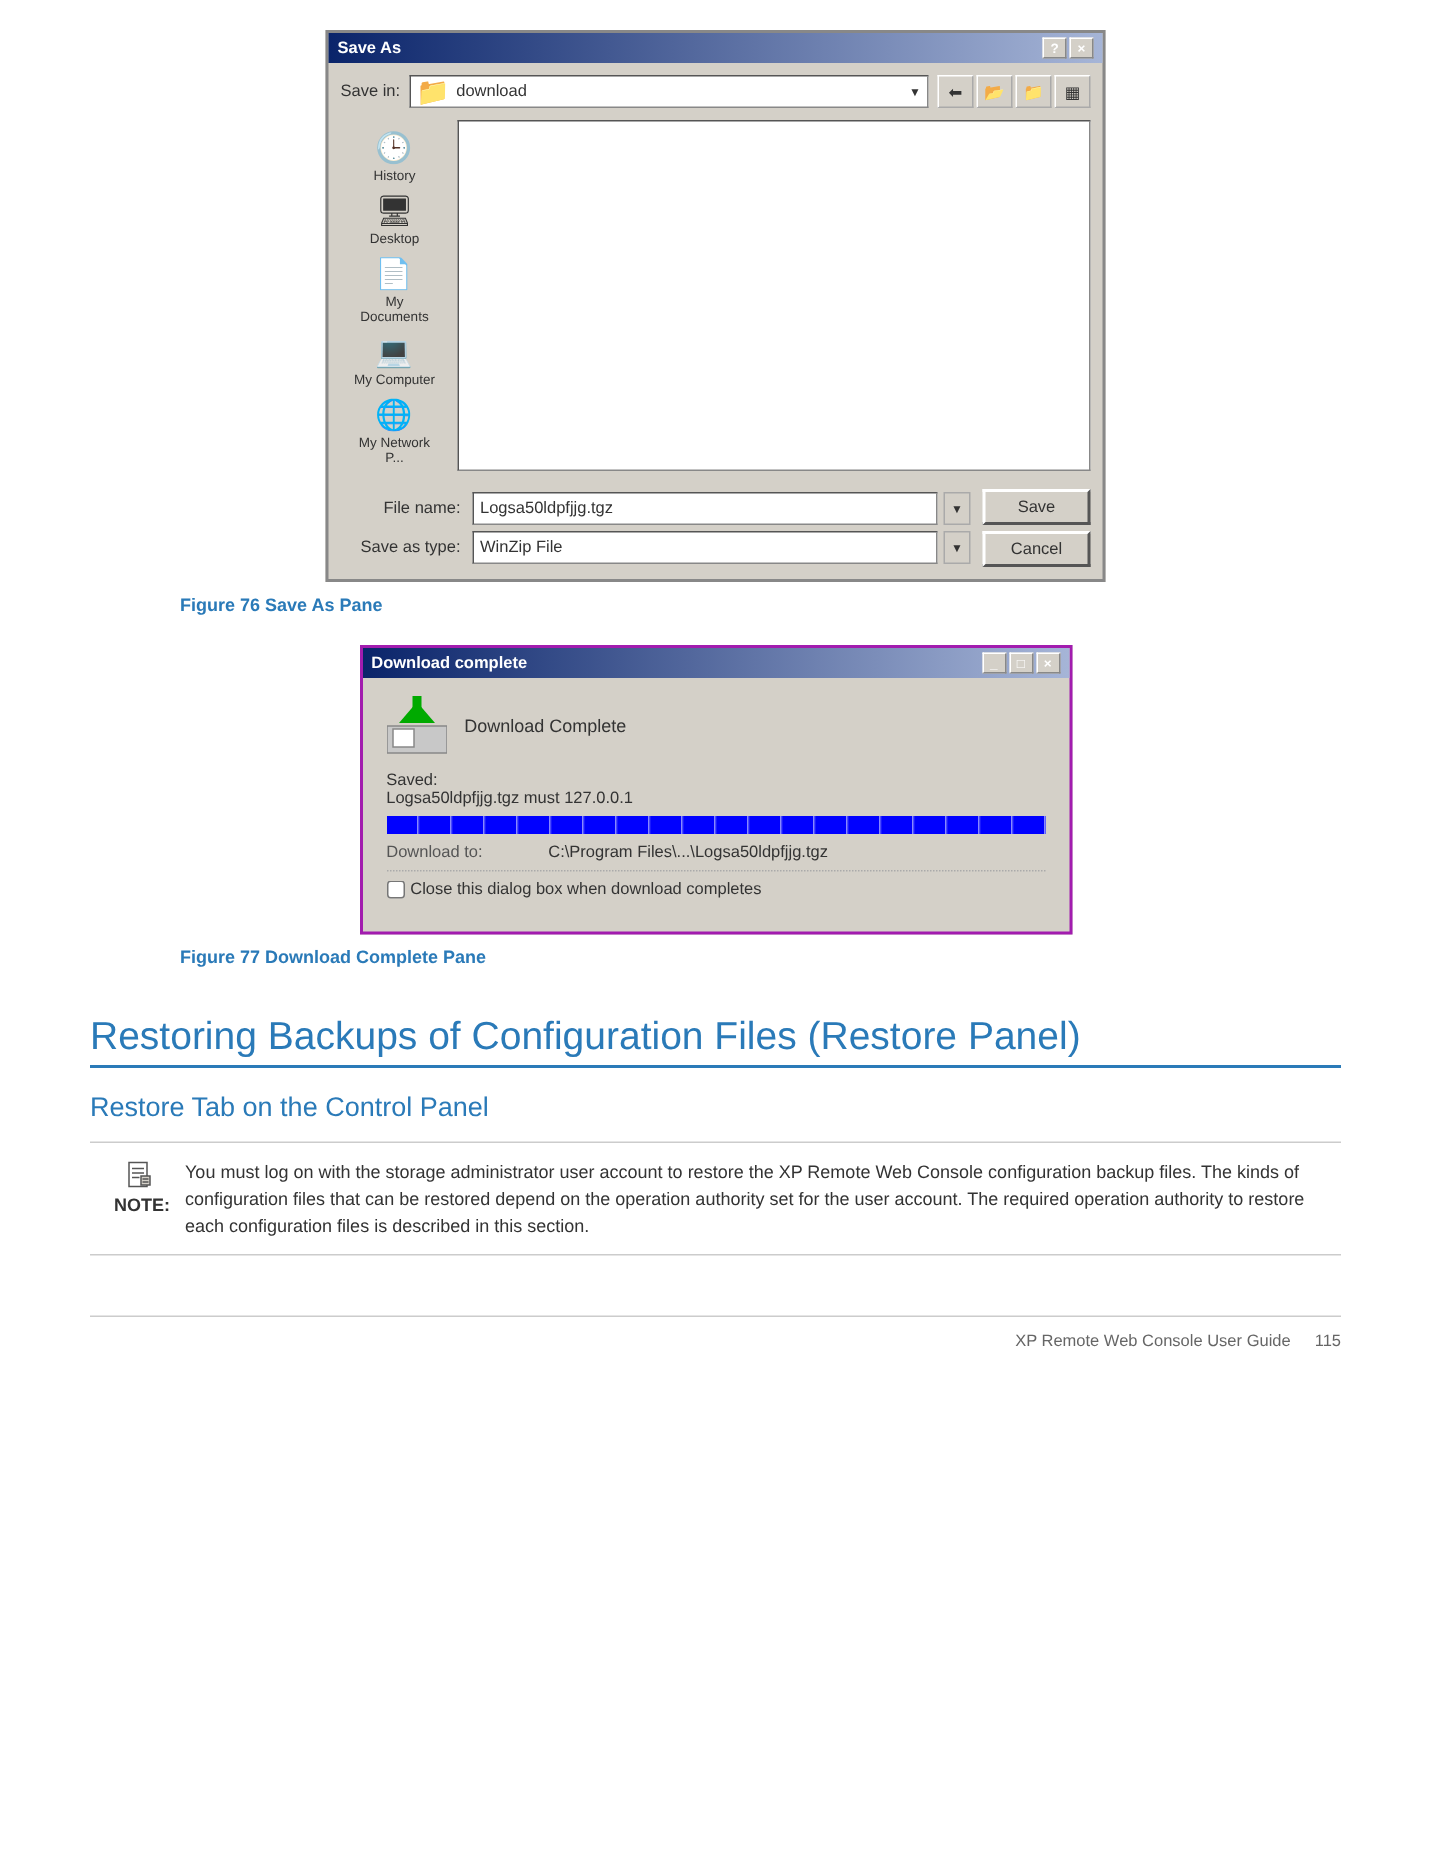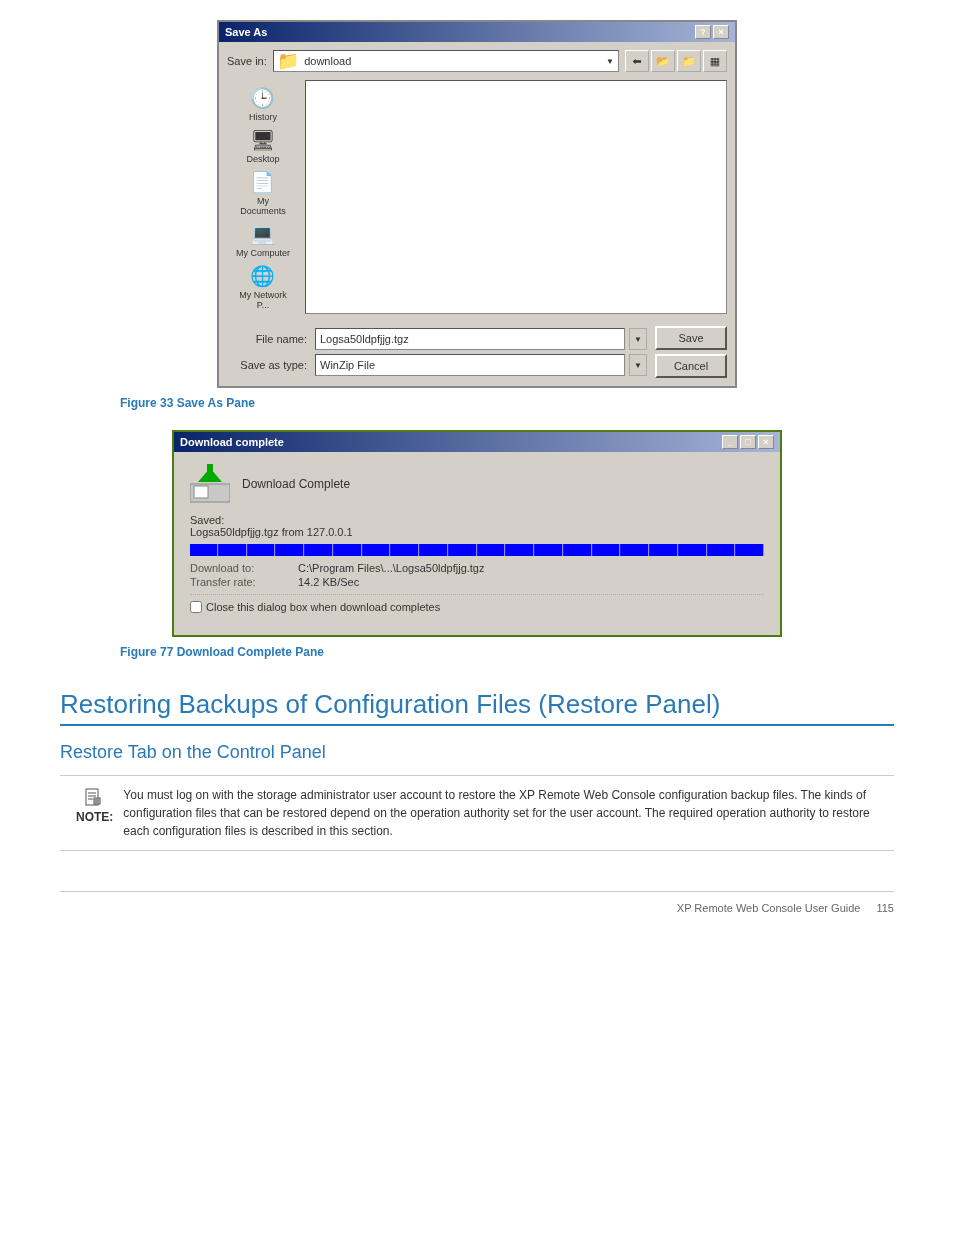--- a/index.html
+++ b/index.html
@@ -210,22 +210,22 @@
       text-align: left;
       font-size: 12px;
       color: #2a7ab8;
       font-weight: bold;
       margin-bottom: 20px;
       padding-left: 60px;
     }
 
     
     .dialog-download {
-      width: 610px;
-      border: 2px solid #4d7c0f;
+      width: 475px;
+      border: 2px solid #a21caf;
       background: #d4d0c8;
       margin: 0 auto 8px auto;
       font-family: 'Arial', sans-serif;
       font-size: 11px;
     }
     .download-title-bar {
       background: linear-gradient(to right, #0a246a, #a6b5d7);
       color: white;
       font-weight: bold;
       font-size: 11px;
@@ -468,21 +468,21 @@
         </div>
         <div class="save-btn-col">
           <div class="dialog-button">Save</div>
           <div class="dialog-button">Cancel</div>
         </div>
       </div>
     </div>
   </div>
 </div>
 
-<div class="figure-caption">Figure 33 Save As Pane</div>
+<div class="figure-caption">Figure 76 Save As Pane</div>
 
 <div class="dialog-download" style="margin-top:20px;">
   <div class="download-title-bar">
     <span>Download complete</span>
     <div class="title-bar-buttons">
       <div class="title-btn">_</div>
       <div class="title-btn">□</div>
       <div class="title-btn">×</div>
     </div>
   </div>
@@ -494,21 +494,21 @@
           <rect x="0" y="20" width="40" height="18" fill="#c8c8c8" stroke="#888" stroke-width="1"></rect>
           <rect x="4" y="22" width="14" height="12" fill="white" stroke="#888" stroke-width="1"></rect>
           <polygon points="20,4 32,18 8,18" fill="#00aa00"></polygon>
           <rect x="17" y="0" width="6" height="14" fill="#00aa00"></rect>
         </svg>
       </div>
       <span class="dl-complete-text">Download Complete</span>
     </div>
     <div class="download-saved-section">
       <div class="saved-label">Saved:</div>
-      <div class="saved-filename">Logsa50ldpfjjg.tgz from 127.0.0.1</div>
+      <div class="saved-filename">Logsa50ldpfjjg.tgz must 127.0.0.1</div>
     </div>
     <div class="progress-bar">
       <div class="progress-segment"></div>
       <div class="progress-segment"></div>
       <div class="progress-segment"></div>
       <div class="progress-segment"></div>
       <div class="progress-segment"></div>
       <div class="progress-segment"></div>
       <div class="progress-segment"></div>
       <div class="progress-segment"></div>
@@ -522,24 +522,20 @@
       <div class="progress-segment"></div>
       <div class="progress-segment"></div>
       <div class="progress-segment"></div>
       <div class="progress-segment"></div>
       <div class="progress-segment"></div>
     </div>
     <div class="download-details">
       <div class="detail-row">
         <span class="detail-label">Download to:</span>
         <span class="detail-value">C:\Program Files\...\Logsa50ldpfjjg.tgz</span>
-      </div>
-      <div class="detail-row">
-        <span class="detail-label">Transfer rate:</span>
-        <span class="detail-value">14.2 KB/Sec</span>
       </div>
     </div>
     <hr class="divider-dotted">
     <div class="close-checkbox-row">
       <input type="checkbox" style="width: 12px; height: 12px;">
       <span>Close this dialog box when download completes</span>
     </div>
   </div>
 </div>
 

